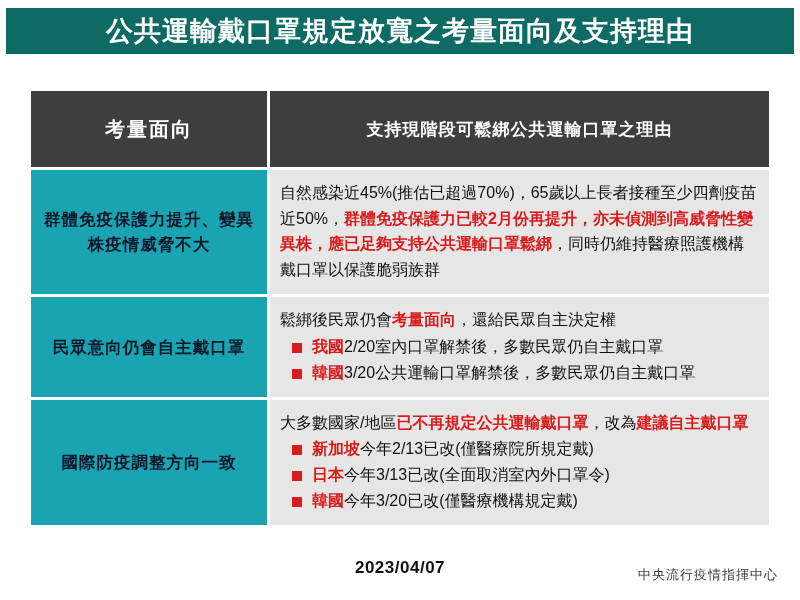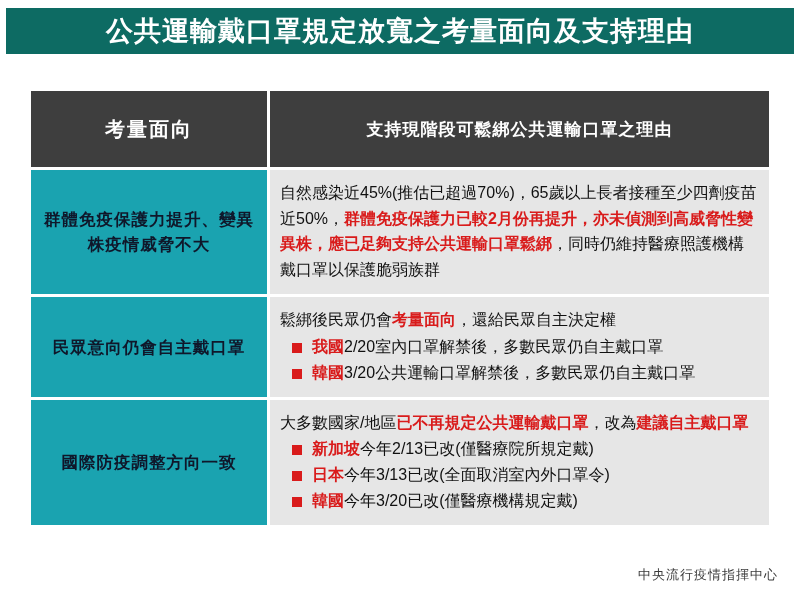--- a/index.html
+++ b/index.html
@@ -188,15 +188,16 @@
           <ul class="bullets">
               <li><span class="sq"></span><span><span class="red">新加坡</span><span class="plain">今年2/13已改(僅醫療院所規定戴)</span></span></li>
               <li><span class="sq"></span><span><span class="red">日本</span><span class="plain">今年3/13已改(全面取消室內外口罩令)</span></span></li>
               <li><span class="sq"></span><span><span class="red">韓國</span><span class="plain">今年3/20已改(僅醫療機構規定戴)</span></span></li>
             </ul>
         </td>
       </tr>
     </tbody>
   </table>
 
+  <div class="date">2023/04/07</div>
   <div class="agency">中央流行疫情指揮中心</div>
 
 </div>
 
 </body></html>

